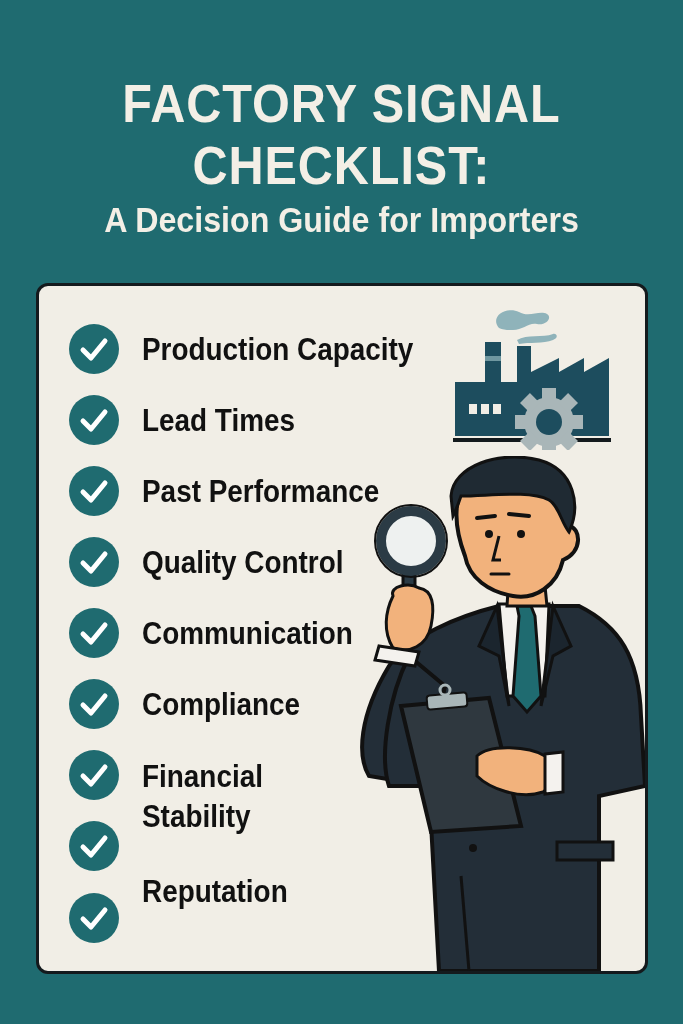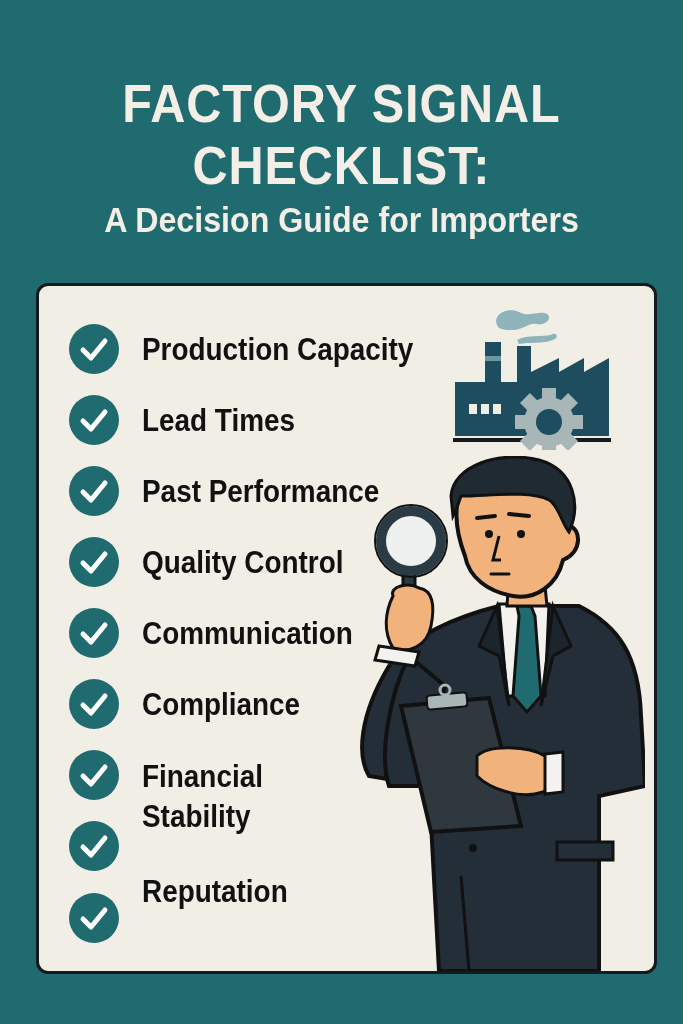--- a/index.html
+++ b/index.html
@@ -21,21 +21,20 @@
     font-weight: bold; font-size: 35px; line-height: 44px;
     transform: scaleX(0.92);
   }
   .card {
     position: absolute; left: 36px; top: 283px;
     width: 606px; height: 685px;
     background: #f1eee6;
     border: 3px solid #141a1d;
     border-radius: 12px;
     overflow: hidden;
-    padding-left: 9px;
   }
   .check {
     position: absolute; left: 30px;
     width: 50px; height: 50px; border-radius: 50%;
     background: #1f6b70;
   }
   .check svg { position: absolute; left: 0; top: 0; }
   .label {
     position: absolute; left: 103px;
     color: #111; font-weight: bold; font-size: 31px; line-height: 36px;

